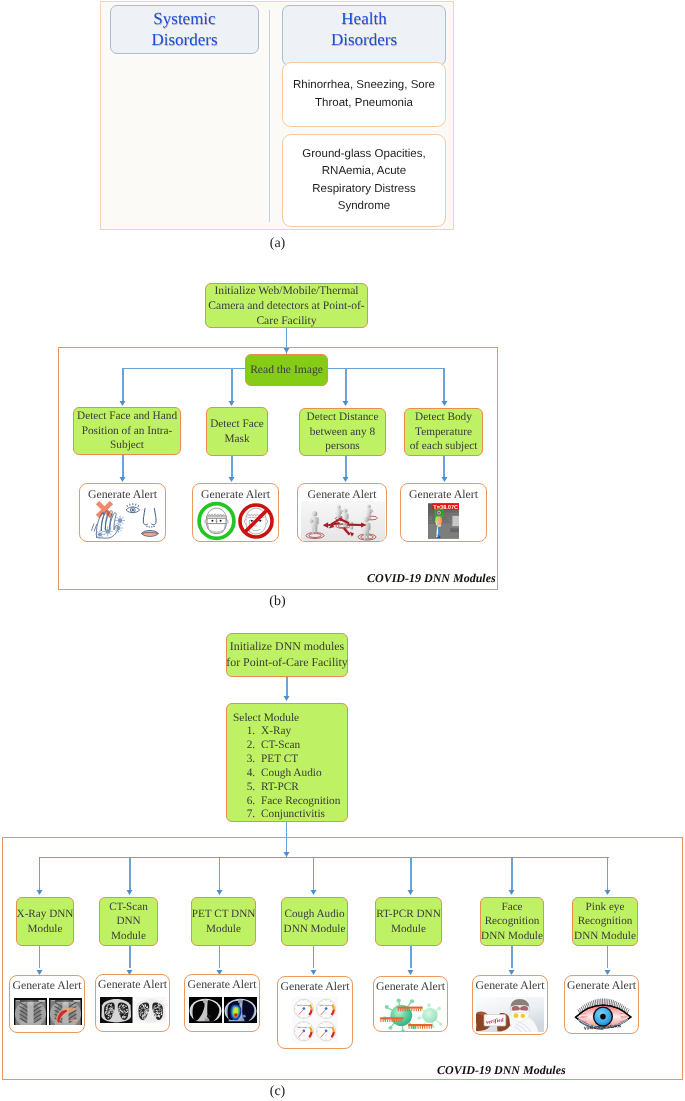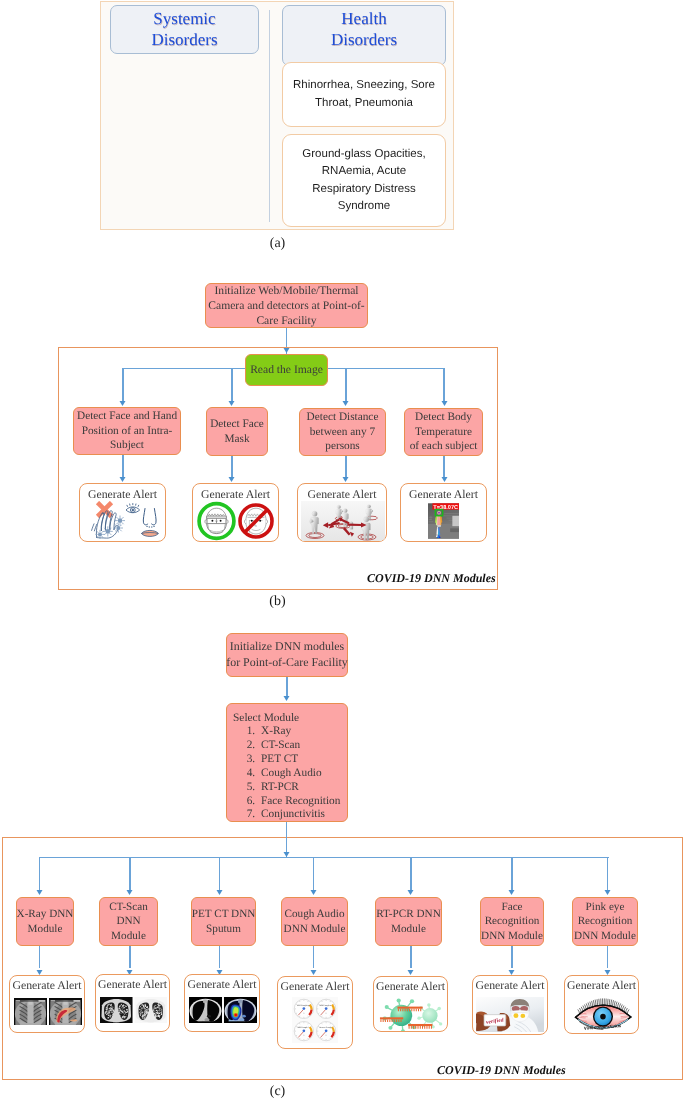--- a/index.html
+++ b/index.html
@@ -20,21 +20,21 @@
   .a-cell{position:absolute;border:1px solid #f2cba4;
           border-radius:9px;background:#ffffff;
           display:flex;align-items:center;justify-content:center;}
   .a-cell span{color:#1e1e1e;font-size:11.5px;line-height:17.5px;text-align:center;white-space:pre-line;
                font-family:"Liberation Sans",sans-serif;}
   .plabel{position:absolute;font-size:14px;color:#1a1a1a;
           font-family:"Liberation Serif",serif;}
 
   
   .fbox{position:absolute;box-sizing:border-box;border:1px solid #e98e4f;
-        border-radius:6px;background:#fca5a5;display:flex;align-items:center;
+        border-radius:6px;background:#bef264;display:flex;align-items:center;
         justify-content:center;text-align:center;white-space:pre;
         color:#3b3b3b;font-family:"Liberation Serif",serif;}
   .obox{position:absolute;box-sizing:border-box;border:1.2px solid #e8955d;background:transparent;}
   .vline{position:absolute;background:#6aa3d8;width:1.5px;}
   .hline{position:absolute;background:#6aa3d8;height:1.5px;}
   .arr{position:absolute;width:7px;height:5px;}
   .arr svg{display:block}
   .modlabel{position:absolute;font-style:italic;font-weight:bold;font-size:12px;
             color:#101010;font-family:"Liberation Serif",serif;}
   .galert{position:absolute;box-sizing:border-box;border:1px solid #eb9a5e;
@@ -111,21 +111,21 @@
       <path d="M0.5 0 L6.5 0 L3.5 5 Z" fill="#4a90ce"></path>
     </svg>
   </div>
 
 <div class="fbox" style="left:73px;top:407px;width:108px;height:48px;font-size:11.3px;line-height:14.6px">Detect Face and Hand
 Position of an Intra-
 Subject</div>
 <div class="fbox" style="left:206px;top:407px;width:62px;height:49px;font-size:11.3px;line-height:14.6px">Detect Face
 Mask</div>
 <div class="fbox" style="left:299px;top:408px;width:87px;height:48px;font-size:11.3px;line-height:14.6px">Detect Distance
-between any 7
+between any 8
 persons</div>
 <div class="fbox" style="left:404px;top:408px;width:79px;height:48px;font-size:11.3px;line-height:14.6px">Detect Body
 Temperature
 of each subject</div>
 
 <div class="vline" style="left:122px;top:455px;height:22px"></div>
 <div class="vline" style="left:231px;top:456px;height:21px"></div>
 <div class="vline" style="left:345px;top:456px;height:21px"></div>
 <div class="vline" style="left:443px;top:456px;height:21px"></div>
 <div class="arr" style="left:119.25px;top:477.00px">
@@ -875,21 +875,21 @@
           </g>
         </svg></div>
     </div>
     <div class="vline" style="left:218.7px;top:856.5px;height:33px"></div>
     <div class="arr" style="left:215.95px;top:889.5px">
       <svg viewBox="0 0 7 5" width="7" height="5">
         <path d="M0.5 0 L6.5 0 L3.5 5 Z" fill="#4a90ce"></path>
       </svg>
     </div>
     <div class="fbox" style="left:191px;top:897px;width:65px;height:49px;font-size:11.2px;line-height:14.2px">PET CT DNN
-Sputum</div>
+Module</div>
     <div class="vline" style="left:218.7px;top:946px;height:22px"></div>
     <div class="arr" style="left:215.95px;top:969.5px">
       <svg viewBox="0 0 7 5" width="7" height="5">
         <path d="M0.5 0 L6.5 0 L3.5 5 Z" fill="#4a90ce"></path>
       </svg>
     </div>
     <div class="galert" style="left:184px;top:974px;width:76px;height:58px">
       <div class="ttl" style="top:2px;font-size:11.8px">Generate Alert</div>
       <div class="icow" style="left:4px;top:22px;width:68px;height:26px"><svg viewBox="0 0 70 28" width="100%" height="100%" preserveAspectRatio="none">
           <g>

